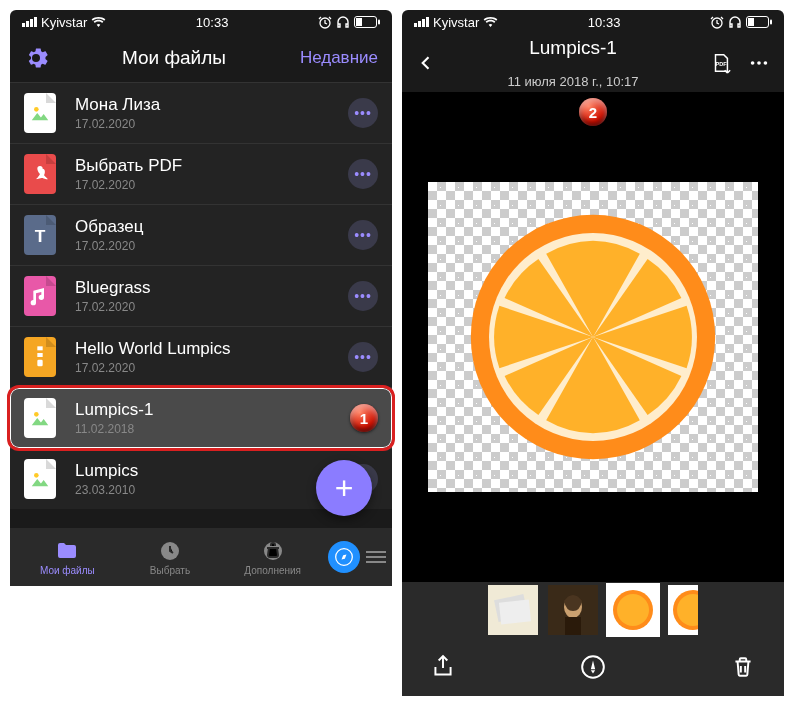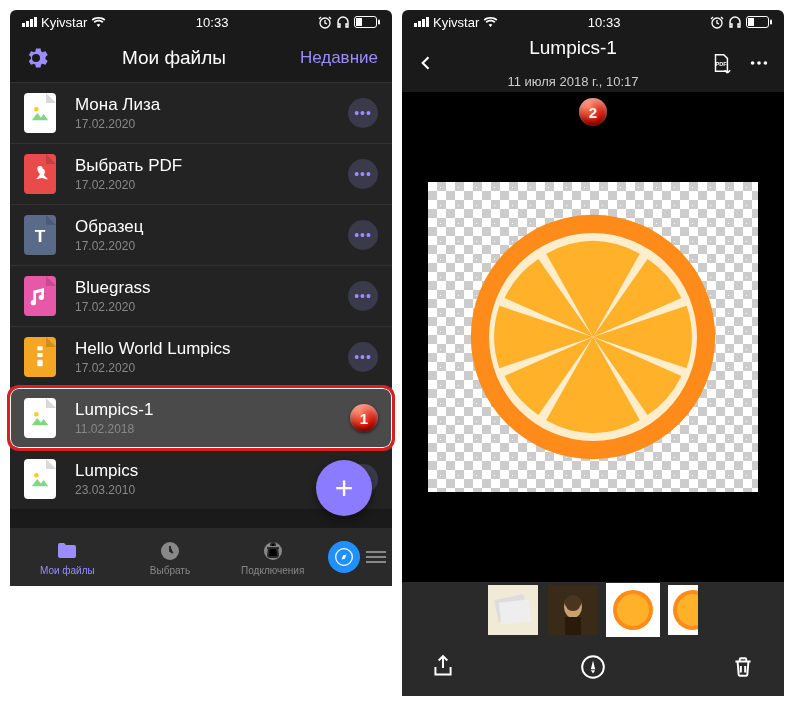--- a/index.html
+++ b/index.html
@@ -215,21 +215,21 @@
         </div>
       <span>Выбрать</span>
     </div>
     <div class="nav-item">
       <div class="nav-icon">
           <svg viewBox="0 0 24 24" width="24" height="24">
             <circle cx="12" cy="12" r="9" fill="currentColor"></circle>
             <path stroke="#2a2a2a" stroke-width="2" d="M6 9h12M8 9l-1 7a2 2 0 002 2h6a2 2 0 002-2l-1-7M10 7V6a2 2 0 014 0v1"></path>
           </svg>
         </div>
-      <span>Подключения</span>
+      <span>Дополнения</span>
     </div>
     <div class="compass">
         <svg width="20" height="20" viewBox="0 0 24 24">
           <circle cx="12" cy="12" r="10" fill="none" stroke="#fff" stroke-width="1.5"></circle>
           <path fill="#fff" d="M15 9l-2 5-4 1 2-5z"></path>
         </svg>
       </div>
     <div class="hamburger">
         <span></span>
         <span></span>

